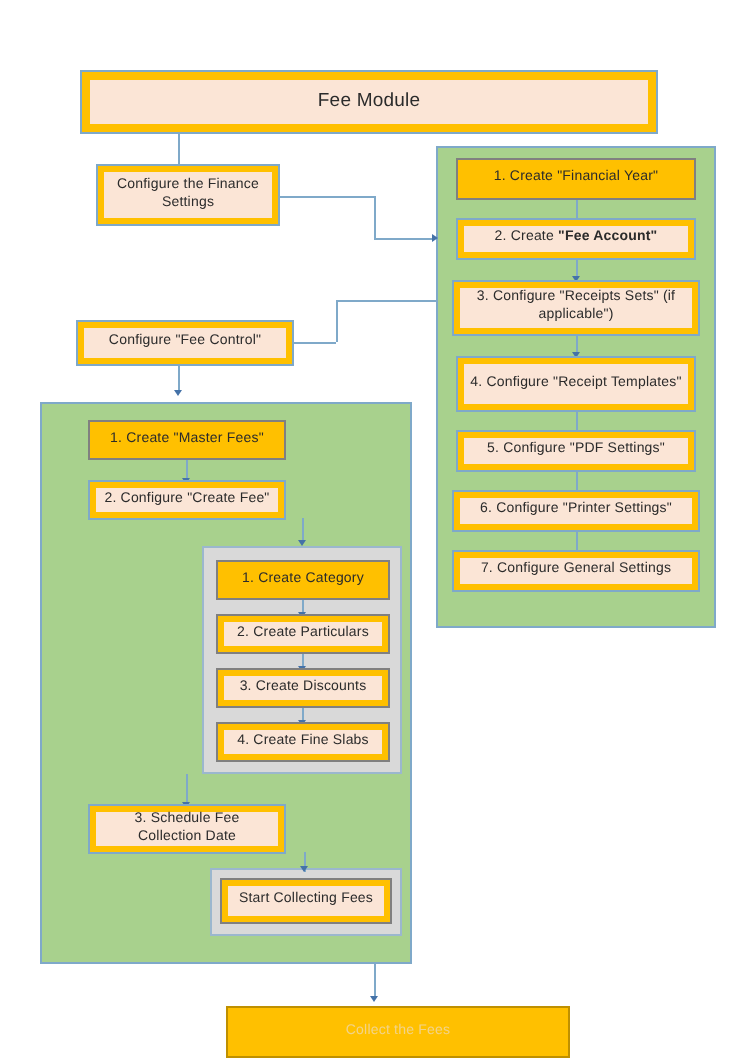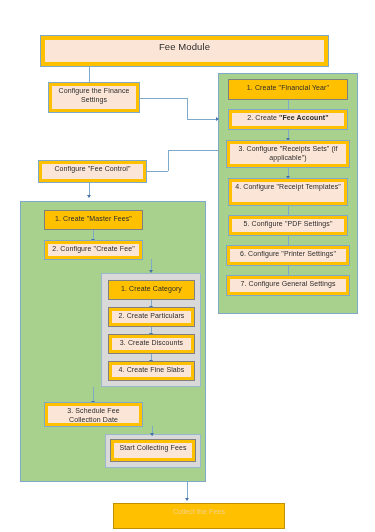--- a/index.html
+++ b/index.html
@@ -31,20 +31,21 @@
   .panel-gray {
     background: #D9D9D9;
     border: 1px solid #9BB7CE;
   }
 
   
   .node {
     position: absolute;
     box-sizing: border-box;
     display: flex;
+    align-items: center;
     justify-content: center;
     text-align: center;
     border: 3px solid #FFC000;
     background: #FBE5D6;
     color: #2b2b2b;
     font-size: 7px;
     line-height: 1.25;
     letter-spacing: 0.1px;
     padding: 1px 3px;
     outline: 1px solid #7FA9C9;

